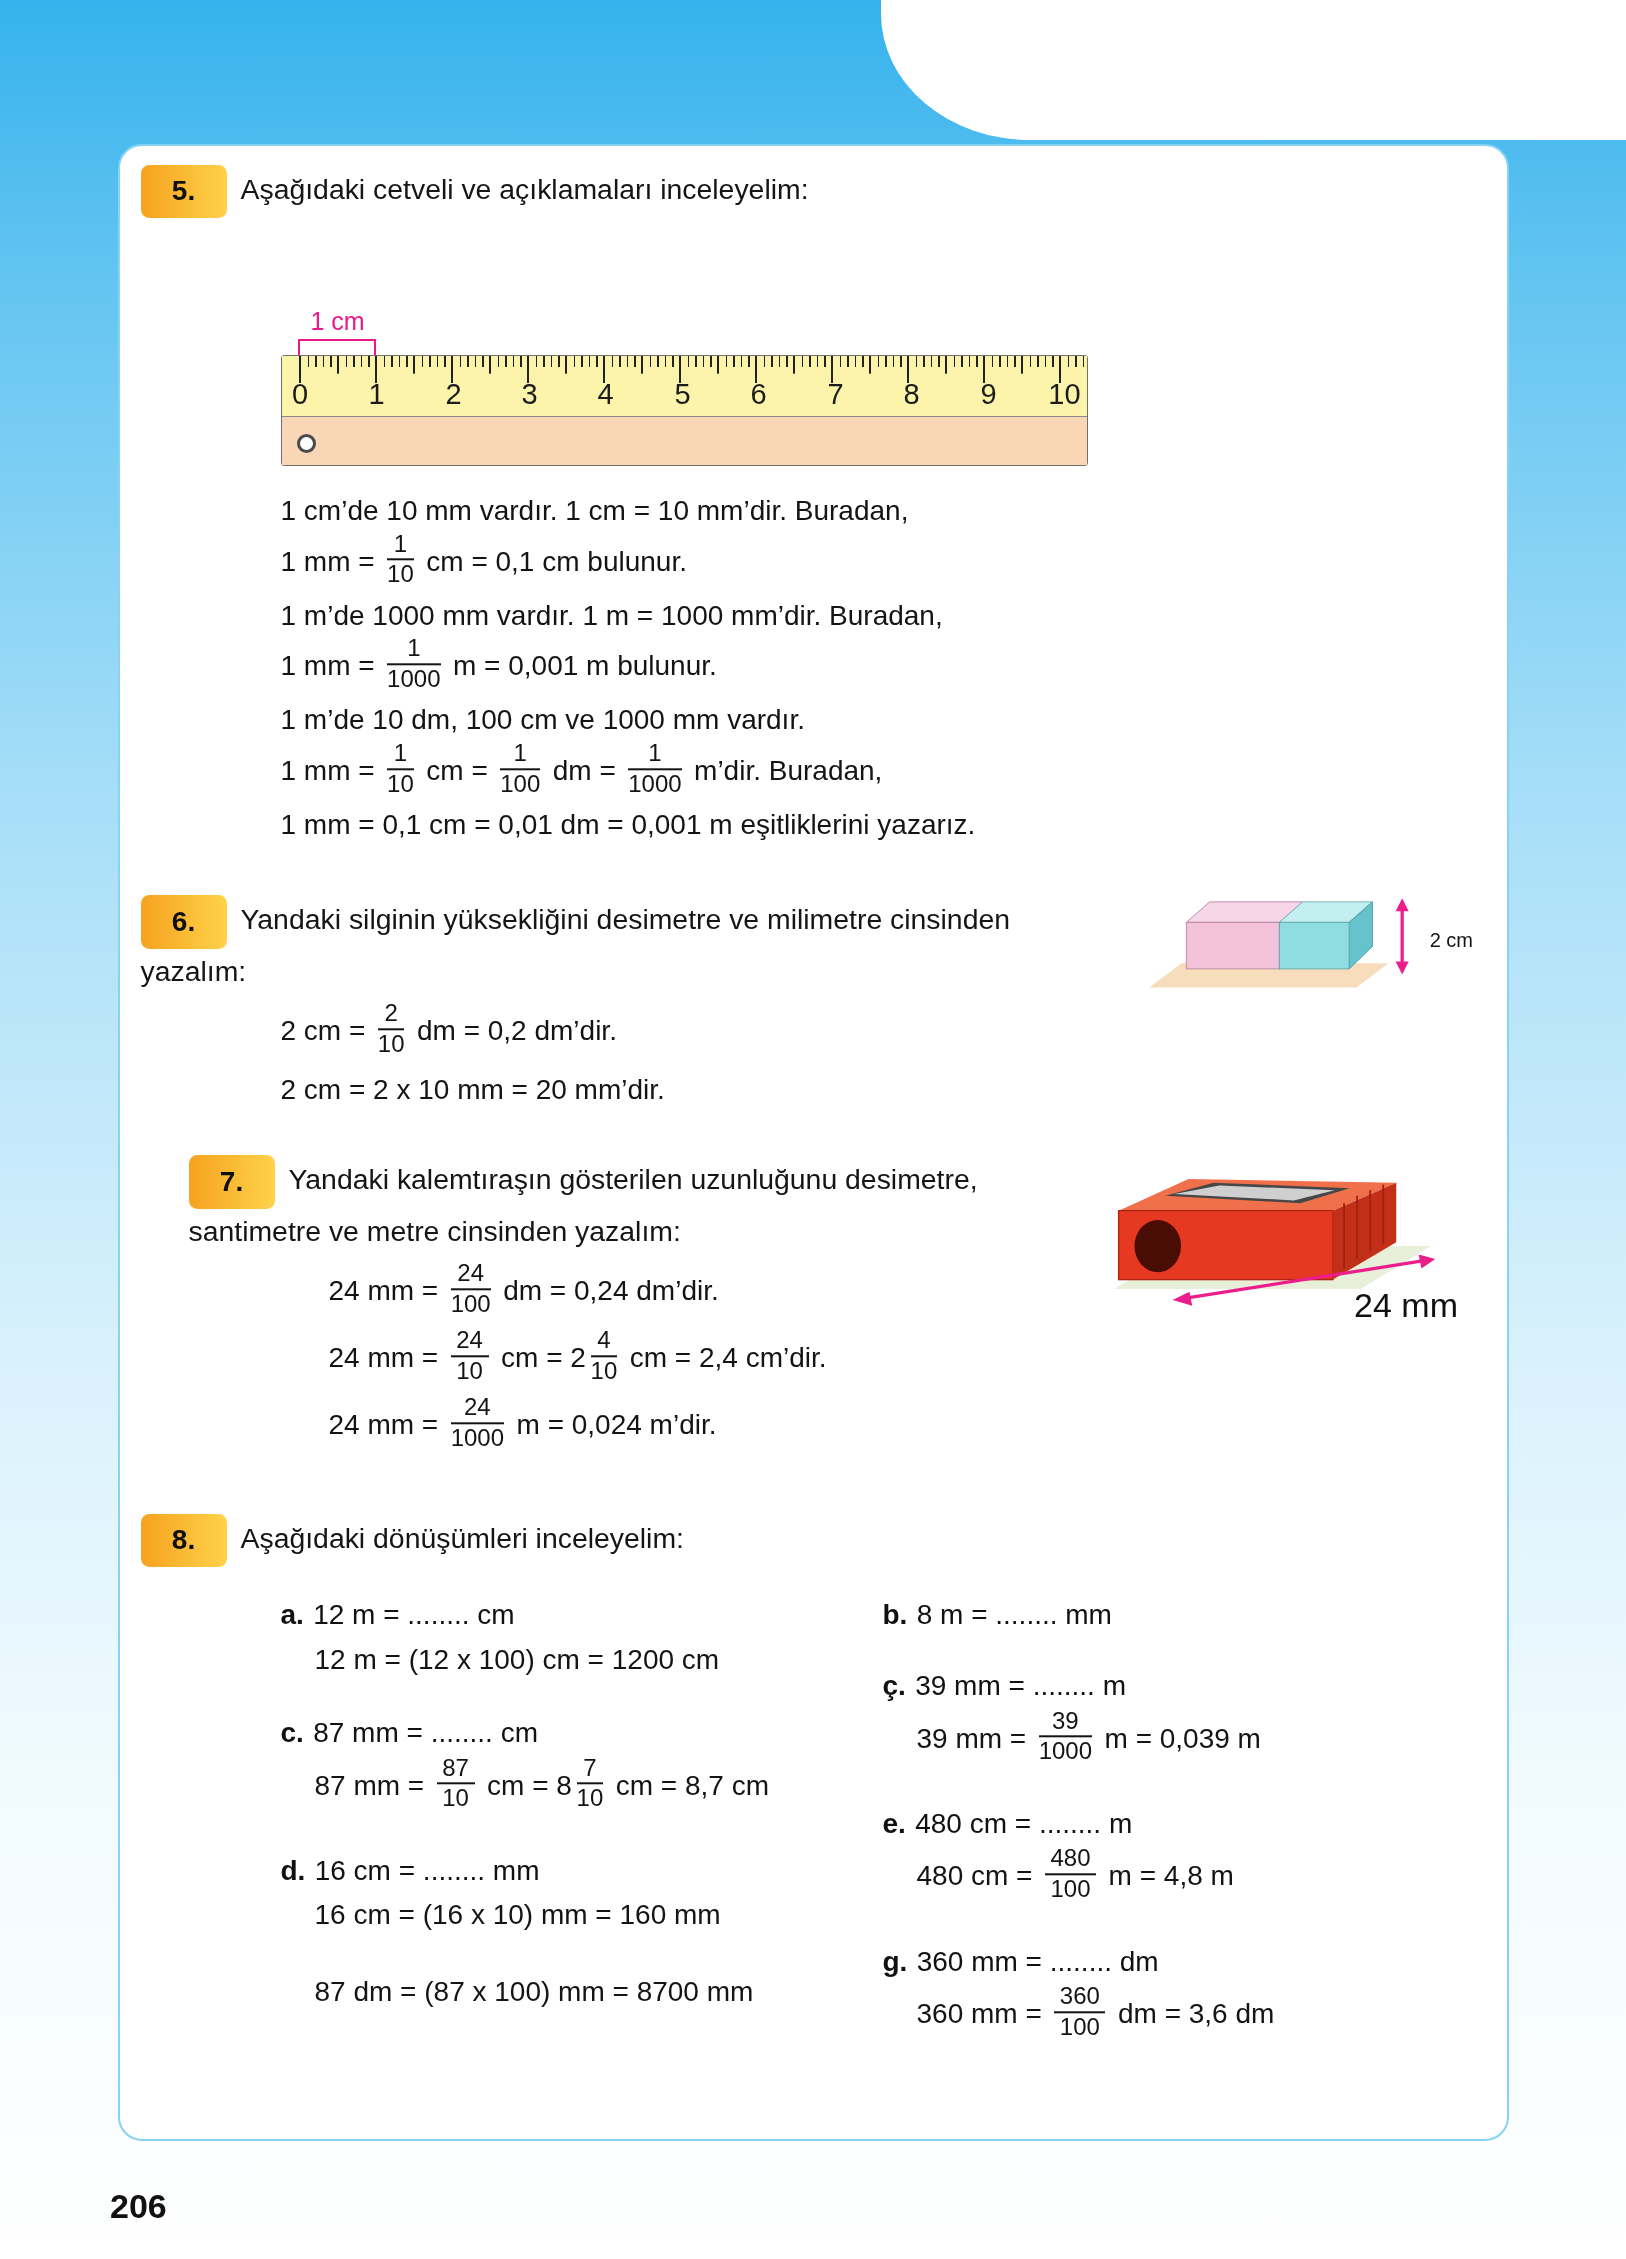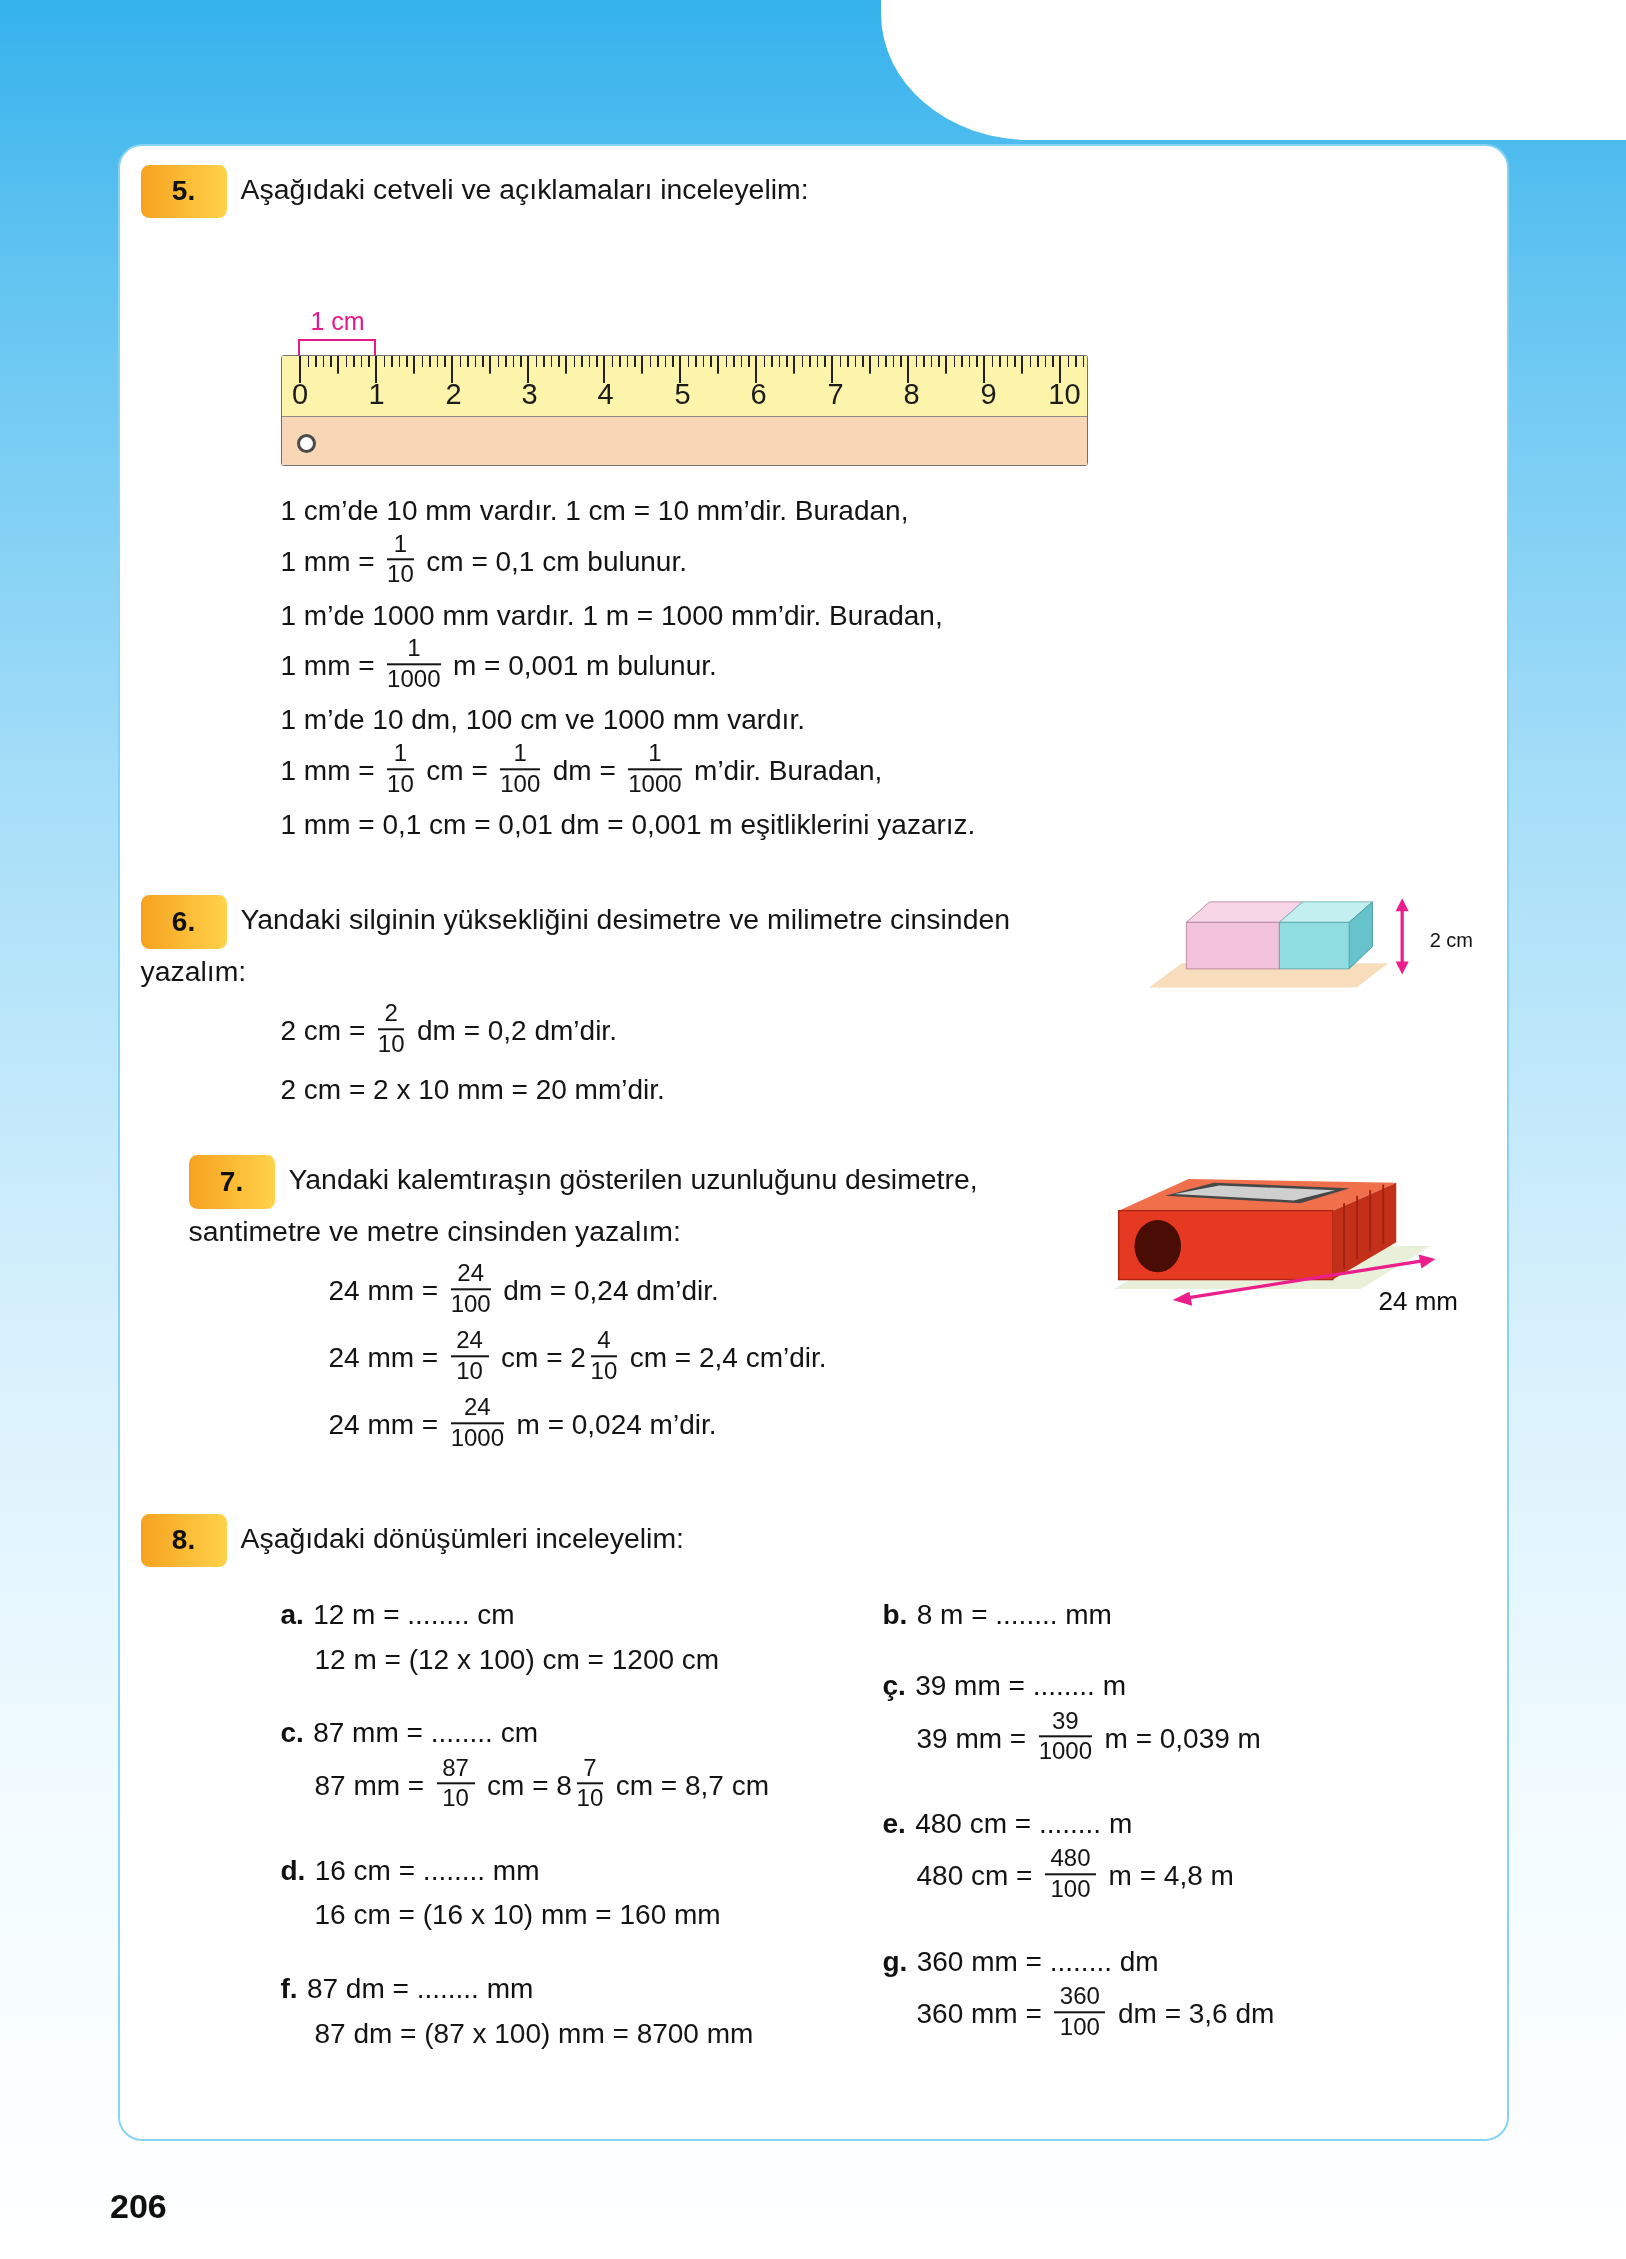--- a/index.html
+++ b/index.html
@@ -96,21 +96,21 @@
   .sec7{margin-top:47px;margin-left:48px;}
   .sec7 .sec-header{padding-right:373px;}
   .sec-lines{margin:11.2px 0 0 140px;}
   .sec-lines .mathline{margin:9.3px 0;}
   .eraser-wrap{
     position:absolute;right:0px;top:-7.5px;
     display:flex;align-items:center;
   }
   .dim-label{font-size:20px;color:#141414;margin-left:5.6px;white-space:nowrap;}
   .sharp-wrap{position:absolute;right:0px;top:-17px;width:373px;}
-  .sharp-label{font-size:26px;text-align:right;padding-right:15px;margin-top:-32px;}
+  .sharp-label{font-size:34px;text-align:right;padding-right:15px;margin-top:-32px;}
   
   .sec8{margin-top:58px;}
   .conv-grid{
     display:grid;grid-template-columns:522px auto;column-gap:80px;
     margin:32px 9.3px 0 140px;
   }
   .conv-item{margin-bottom:39px;}
   .conv-q{font-size:28px;}
   .item-label{font-weight:bold;margin-right:9.3px;}
   .conv-a{margin:9.3px 0 0 34px;}
@@ -247,23 +247,20 @@
             </div>
             <div class="conv-a mathline">87 mm = <span class="frac"><span class="fnum">87</span><span class="fden">10</span></span> cm = 8<span class="frac"><span class="fnum">7</span><span class="fden">10</span></span> cm = 8,7 cm</div>
           </div>
           <div class="conv-item">
             <div class="conv-q">
               <span class="item-label">d.</span><span>16 cm = ........ mm</span>
             </div>
             <div class="conv-a mathline">16 cm = (16 x 10) mm = 160 mm</div>
           </div>
           <div class="conv-item">
-            <div class="conv-q">
-              <span class="item-label">f.</span><span>87 dm = ........ mm</span>
-            </div>
             <div class="conv-a mathline">87 dm = (87 x 100) mm = 8700 mm</div>
           </div>
         </div>
 
         <div class="conv-col">
           <div class="conv-item">
             <div class="conv-q">
               <span class="item-label">b.</span><span>8 m = ........ mm</span>
             </div>
           </div>

